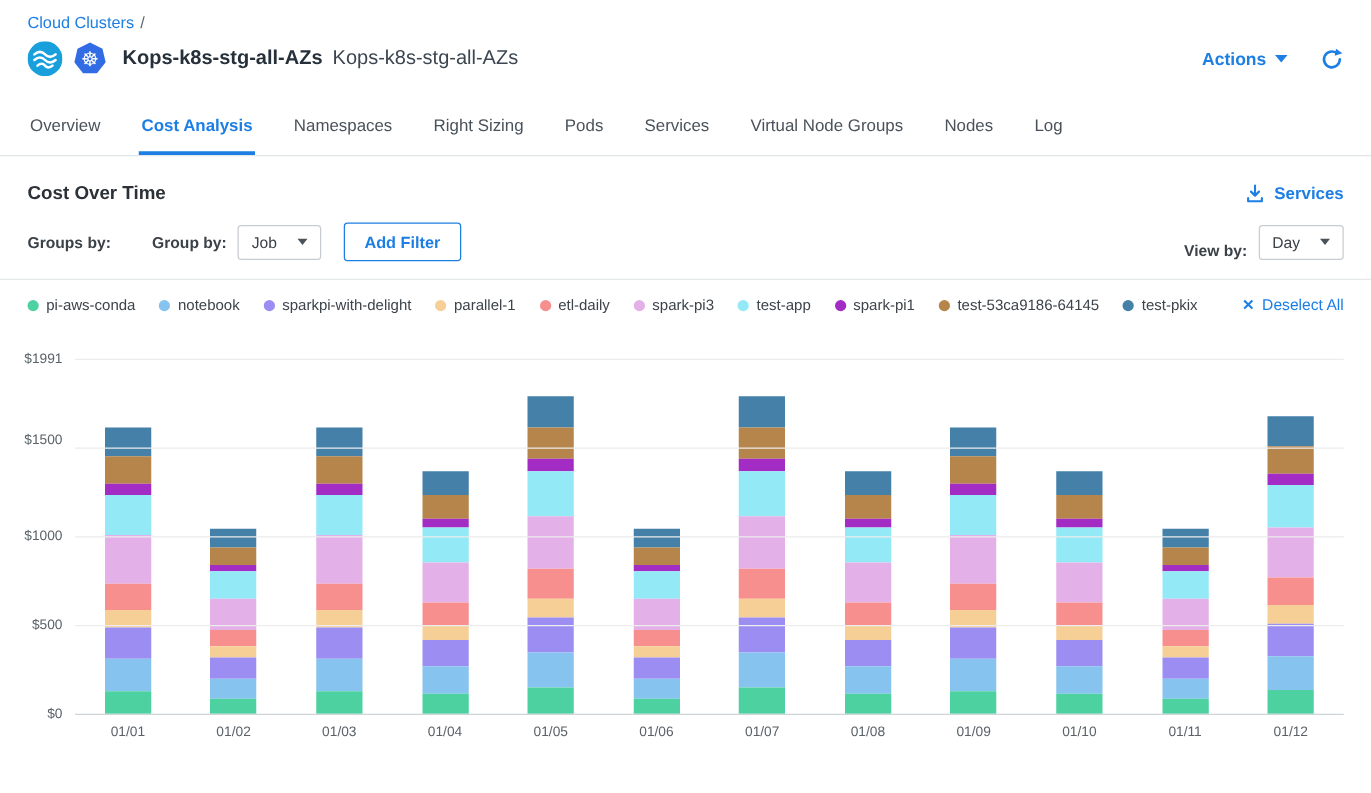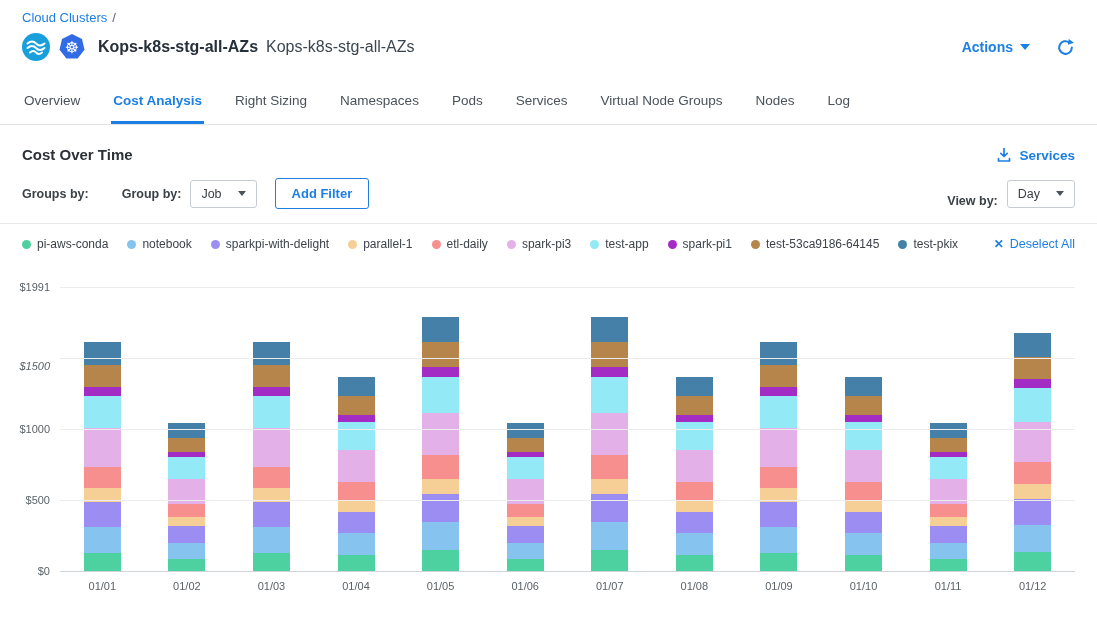--- a/index.html
+++ b/index.html
@@ -21,21 +21,21 @@
   .title-reg { color:#3b4650; }
   .header-right { margin-left:auto; display:flex; align-items:center; gap:26px; }
   .actions-btn { color:#1d7fe3; font-weight:bold; font-size:14px; display:flex; align-items:center; gap:7px; cursor:pointer; }
   .caret-blue { width:0; height:0; border-left:5px solid transparent; border-right:5px solid transparent; border-top:6px solid #1d7fe3; }
   .refresh-btn { cursor:pointer; display:flex; }
   
   .tab-bar { display:flex; gap:29px; padding:14px 22px 0; border-bottom:1px solid #e1e5e8; }
   .tab { padding:6px 2px 13px; font-size:13.5px; color:#49525b; cursor:pointer; border-bottom:3px solid transparent; white-space:nowrap; }
   .tab.active { color:#1d7fe3; font-weight:bold; border-bottom-color:#1d7fe3; }
   
-  .section-row { display:flex; align-items:flex-end; padding:21px 22px 6px; }
+  .section-row { display:flex; align-items:center; padding:21px 22px 6px; }
   .section-title { font-size:15px; font-weight:bold; color:#2b3137; }
   .download-btn { margin-left:auto; color:#1d7fe3; font-size:13.5px; font-weight:bold; display:flex; align-items:center; gap:7px; cursor:pointer; }
   
   .filter-row { display:flex; align-items:center; padding:9px 22px 14px; border-bottom:1px solid #e6e9eb; font-size:12.5px; }
   .flabel { font-weight:bold; color:#3a4147; margin-right:9px; }
   .select { border:1px solid #c6ccd2; border-radius:3px; padding:6px 10px; display:flex; align-items:center; gap:16px; color:#3a4147; background:#fff; cursor:pointer; white-space:nowrap; }
   .caret-gray { width:0; height:0; border-left:4.5px solid transparent; border-right:4.5px solid transparent; border-top:5.5px solid #4a525a; }
   .gap-lg { margin-left:24px; }
   .add-filter { margin-left:18px; border:1px solid #1d7fe3; color:#1d7fe3; font-weight:bold; background:#fff; border-radius:3px; padding:7px 16px; font-size:13px; cursor:pointer; font-family:"Liberation Sans",sans-serif; }
   .view-by { margin-left:auto; display:flex; align-items:flex-end; }
@@ -97,22 +97,22 @@
         <path d="M20 12a8 8 0 1 1-3.1-6.3" fill="none" stroke="#1d7fe3" stroke-width="2.6" stroke-linecap="round"></path>
         <polygon points="16.2,1.2 22.6,5.9 14.9,8.4" fill="#1d7fe3"></polygon>
       </svg>
     </span>
   </span>
 </div>
 
 <nav class="tab-bar">
     <div class="tab">Overview</div>
     <div class="tab active">Cost Analysis</div>
+    <div class="tab">Namespaces</div>
     <div class="tab">Right Sizing</div>
-    <div class="tab">Namespaces</div>
     <div class="tab">Pods</div>
     <div class="tab">Services</div>
     <div class="tab">Virtual Node Groups</div>
     <div class="tab">Nodes</div>
     <div class="tab">Log</div>
   </nav>
 
 <div class="section-row">
   <span class="section-title">Cost Over Time</span>
   <span class="download-btn">
@@ -189,21 +189,21 @@
     <span>Deselect All</span>
   </span>
 </div>
 
 <div class="chart">
   <div class="chart-inner">
     <div class="y-axis">
         <div class="ytick" style="top: 284px;">$0</div>
         <div class="ytick" style="top: 213px;">$500</div>
         <div class="ytick" style="top: 142px;">$1000</div>
-        <div class="ytick" style="top: 79px; font-style: italic;">$1500</div>
+        <div class="ytick" style="top: 65px;">$1500</div>
         <div class="ytick" style="top: 0px;">$1991</div>
       </div>
     <div class="plot-area">
       <div class="bars-row">
           <div class="bar-slot">
             <div class="bar">
               <div class="seg" style="height: 18.46px; background: rgb(78, 209, 161);"></div>
               <div class="seg" style="height: 25.56px; background: rgb(134, 195, 238);"></div>
               <div class="seg" style="height: 24.85px; background: rgb(155, 141, 242);"></div>
               <div class="seg" style="height: 14.2px; background: rgb(246, 207, 151);"></div>

